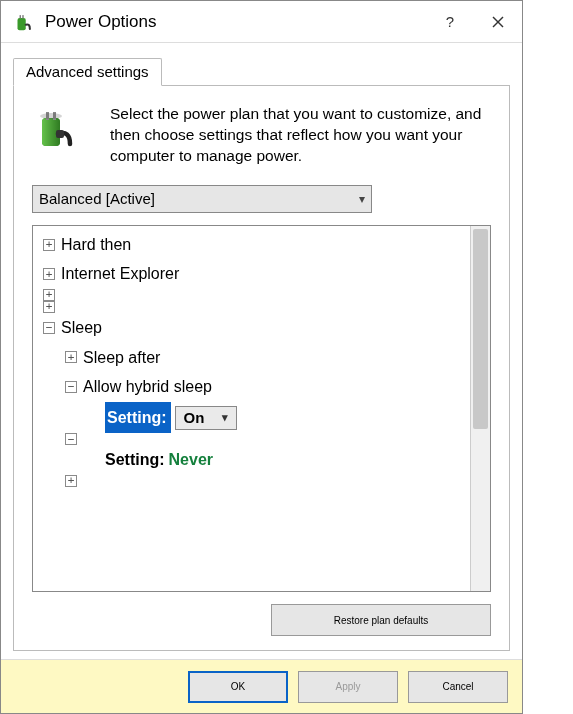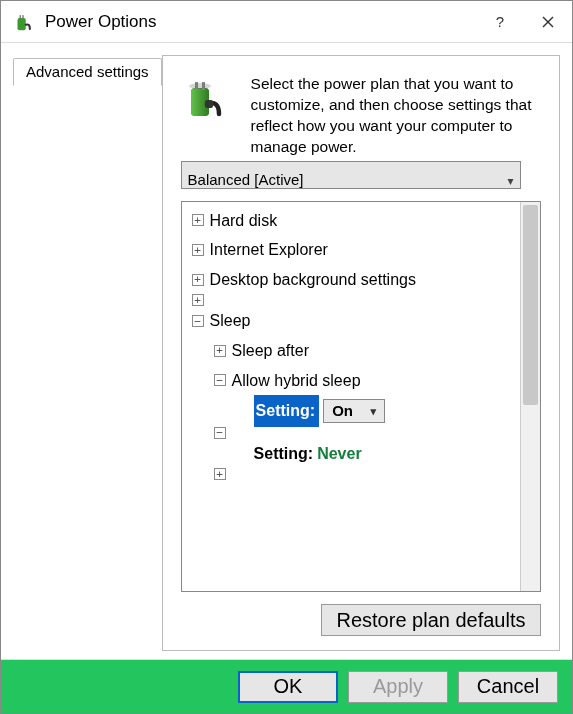--- a/index.html
+++ b/index.html
@@ -6,45 +6,45 @@
   body {
     margin: 0;
     font-family: "Segoe UI", Tahoma, sans-serif;
     font-size: 15px;
     background: #fff;
     color: #000;
     width: 573px;
     height: 714px;
     overflow: hidden;
   }
-  .window { width: 573px; height: 714px; border: 1px solid #888; display: flex; flex-direction: column; background: #fff; }
+  .window { width: 523px; height: 714px; border: 1px solid #888; display: flex; flex-direction: column; background: #fff; }
   .titlebar {
     height: 42px; display: flex; align-items: center; padding: 0 0 0 10px;
     border-bottom: 1px solid #ddd;
   }
   .titlebar .icon-slot { width: 24px; height: 24px; margin-right: 10px; display:flex; align-items:center; justify-content:center;}
   .titlebar .title { font-size: 17px; flex: 1; }
   .titlebar .tbtn { width: 48px; height: 42px; display:flex; align-items:center; justify-content:center; font-size:15px; color:#333; }
-  .client { flex:1; padding: 12px 12px 8px 12px; display:flex; flex-direction:row; }
+  .client { flex:1; padding: 12px 12px 8px 12px; display:flex; flex-direction:column; }
   .tabrow { display:flex; align-items:flex-end; height: 30px; position:relative; }
   .tab {
     border: 1px solid #bbb; border-bottom: 1px solid #fff;
     background:#fff; padding: 4px 12px 5px 12px; font-size:15px;
     position: relative; top:1px; border-radius: 2px 2px 0 0;
   }
   .panel {
     border: 1px solid #bbb; flex:1; padding: 18px 18px 14px 18px;
     display:flex; flex-direction:column; background:#fff;
   }
-  .desc-row { display:flex; gap: 22px; margin-bottom: 3px; }
+  .desc-row { display:flex; gap: 30px; margin-bottom: 18px; }
   .desc-icon { width: 48px; height: 48px; flex-shrink:0; }
   .desc-text { font-size: 15.5px; line-height: 1.35; }
   .plan-select {
     width: 340px; height: 28px; border:1px solid #888; background:#e6e6e6;
-    display:flex; align-items:flex-end; padding:0 6px; justify-content:space-between;
+    display:flex; align-items:center; padding:0 6px; justify-content:space-between;
     margin-bottom: 12px; font-size:15px;
   }
   .plan-select .chev { font-size:12px; color:#444; }
   .tree-wrap {
     border:1px solid #888; flex:1; background:#fff; position:relative; overflow:hidden;
     display:flex;
   }
   .tree { flex:1; overflow:hidden; padding: 4px 0 4px 4px; font-size:16px; line-height: 1.85; }
   .scrollbar { width: 20px; background:#f0f0f0; border-left:1px solid #ccc; position:relative; }
   .scroll-thumb { position:absolute; top:3px; left:2px; right:2px; height:200px; background:#c8c8c8; border-radius:2px; }
@@ -61,28 +61,28 @@
   .valbox {
     display:inline-flex; align-items:center; border:1px solid #888; background:#eaeaea;
     height:24px; padding:0 8px 0 8px; margin-left:4px; min-width:62px; justify-content:space-between;
     font-size:15px;
   }
   .valbox .chev { font-size:11px; color:#333; margin-left:8px;}
   .link-val { color:#15803d; margin-left:4px; }
   .restore-row { display:flex; justify-content:flex-end; margin-top: 12px; }
   .btn {
     height: 32px; min-width: 100px; border:1px solid #999; background:#e6e6e6;
-    display:inline-flex; align-items:center; justify-content:center; font-size:20px;
+    display:inline-flex; align-items:center; justify-content:center; font-size:10px;
     padding: 0 14px;
   }
   .btn.default { border:2px solid #0a63c7; }
   .btn.disabled { color:#9a9a9a; }
   .footer {
     height: 54px; display:flex; align-items:center; justify-content:flex-end;
-    gap: 10px; padding: 12px 14px; border-top:1px solid #ddd; background:#22c55e;
+    gap: 10px; padding: 12px 14px; border-top:1px solid #ddd; background:#fef9c3;
   }
 </style>
 </head>
 <body>
 
 <div class="window">
 
   <div class="titlebar">
     <span class="icon-slot">
       <svg width="22" height="22" viewBox="0 0 32 32">
@@ -134,29 +134,28 @@
       <div class="plan-select">
         <span>Balanced [Active]</span>
         <span class="chev">▾</span>
       </div>
 
       <div class="tree-wrap">
         <div class="tree">
 
           <div class="node indent1">
             <span class="exp">+</span>
-            <span>Hard disk</span>
+            <span>Hard then</span>
           </div>
           <div class="node indent1">
             <span class="exp">+</span>
             <span>Internet Explorer</span>
           </div>
           <div class="node indent1">
             <span class="exp">+</span>
-            <span>Desktop background settings</span>
           </div>
           <div class="node indent1">
             <span class="exp">+</span>
           </div>
           <div class="node indent1">
             <span class="exp">−</span>
             <span>Sleep</span>
           </div>
           <div class="node indent2">
             <span class="exp">+</span>

